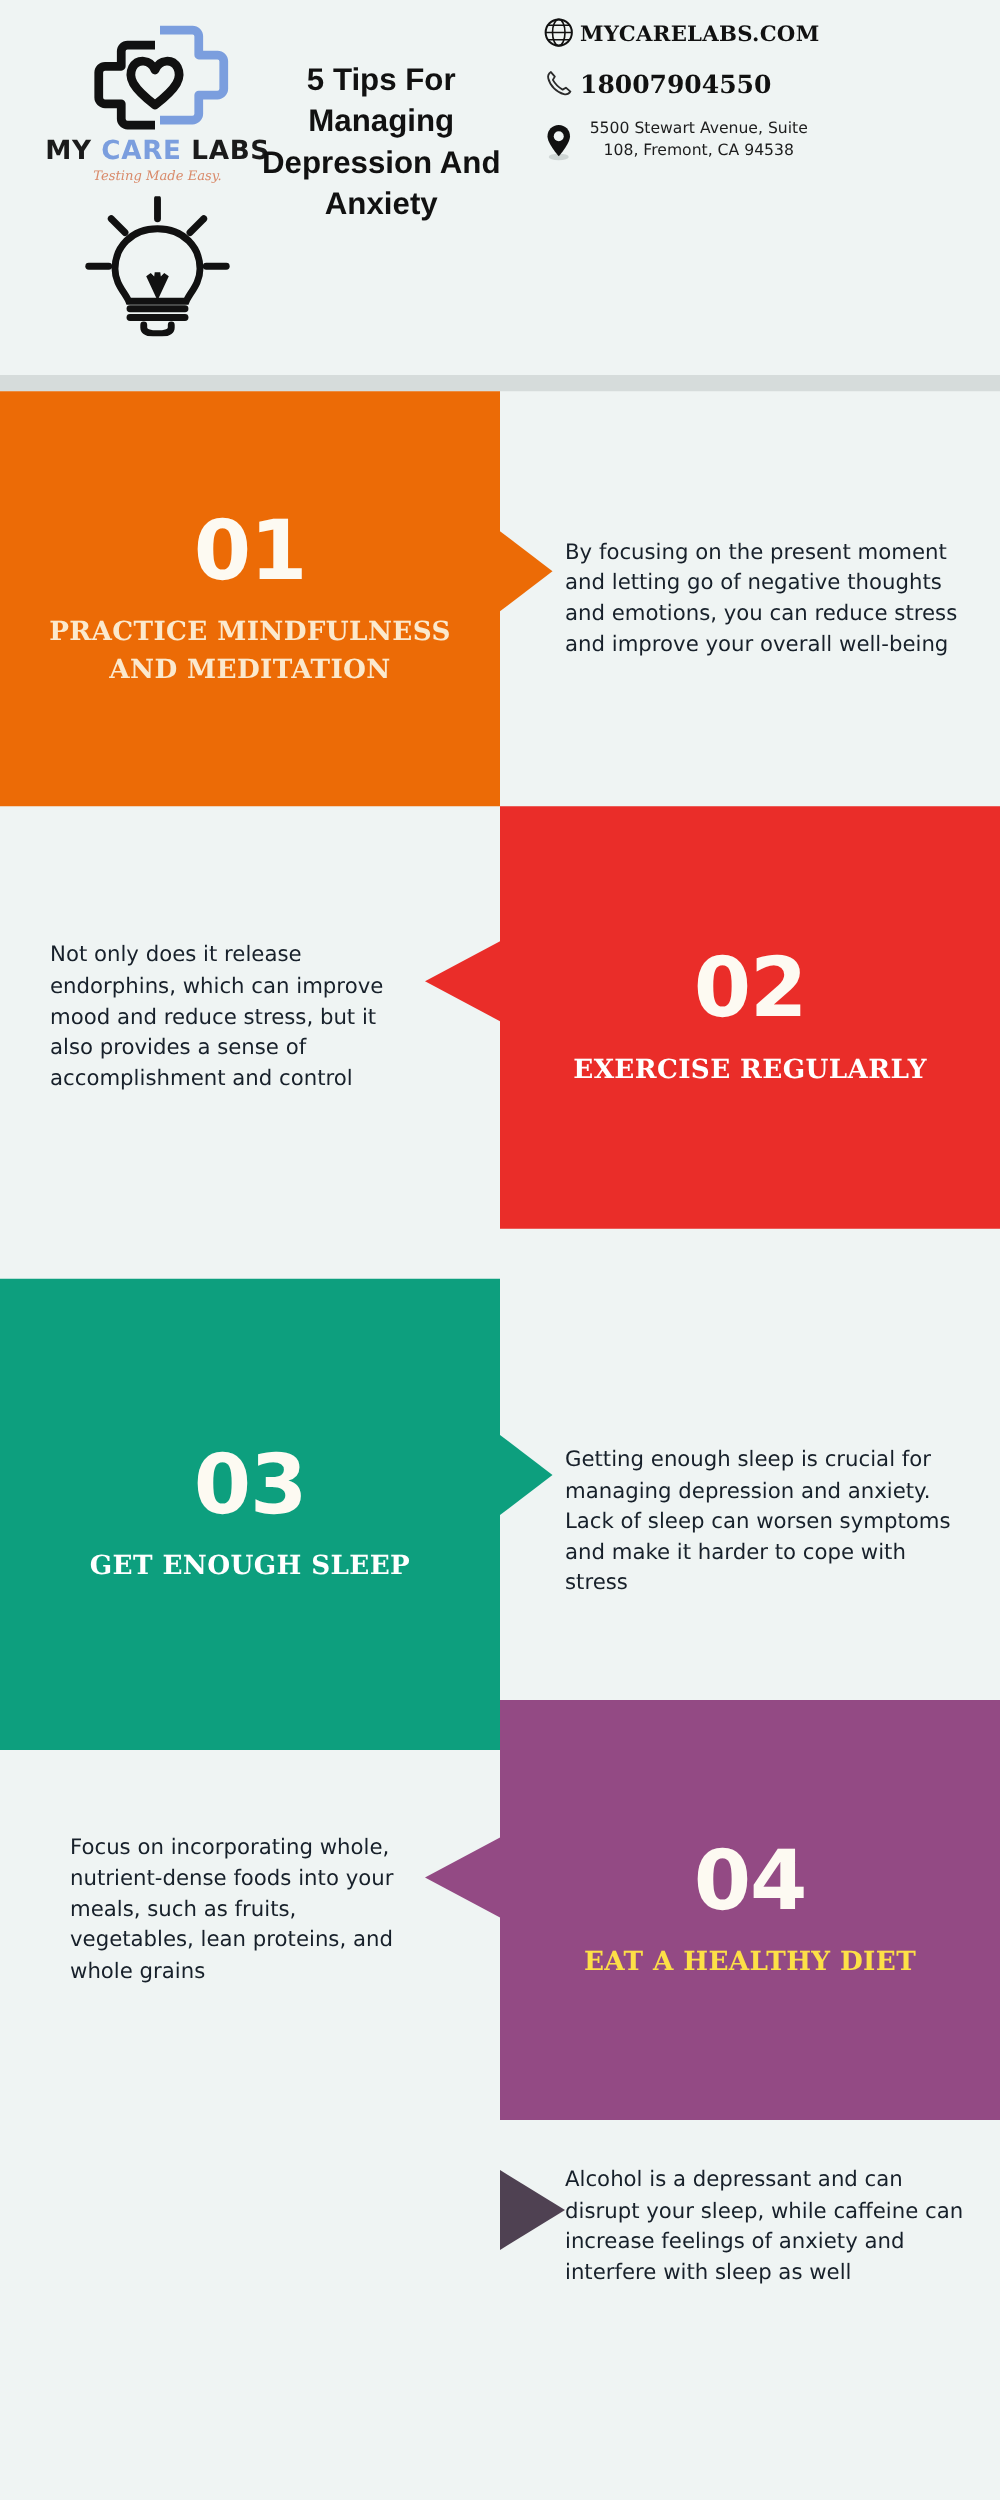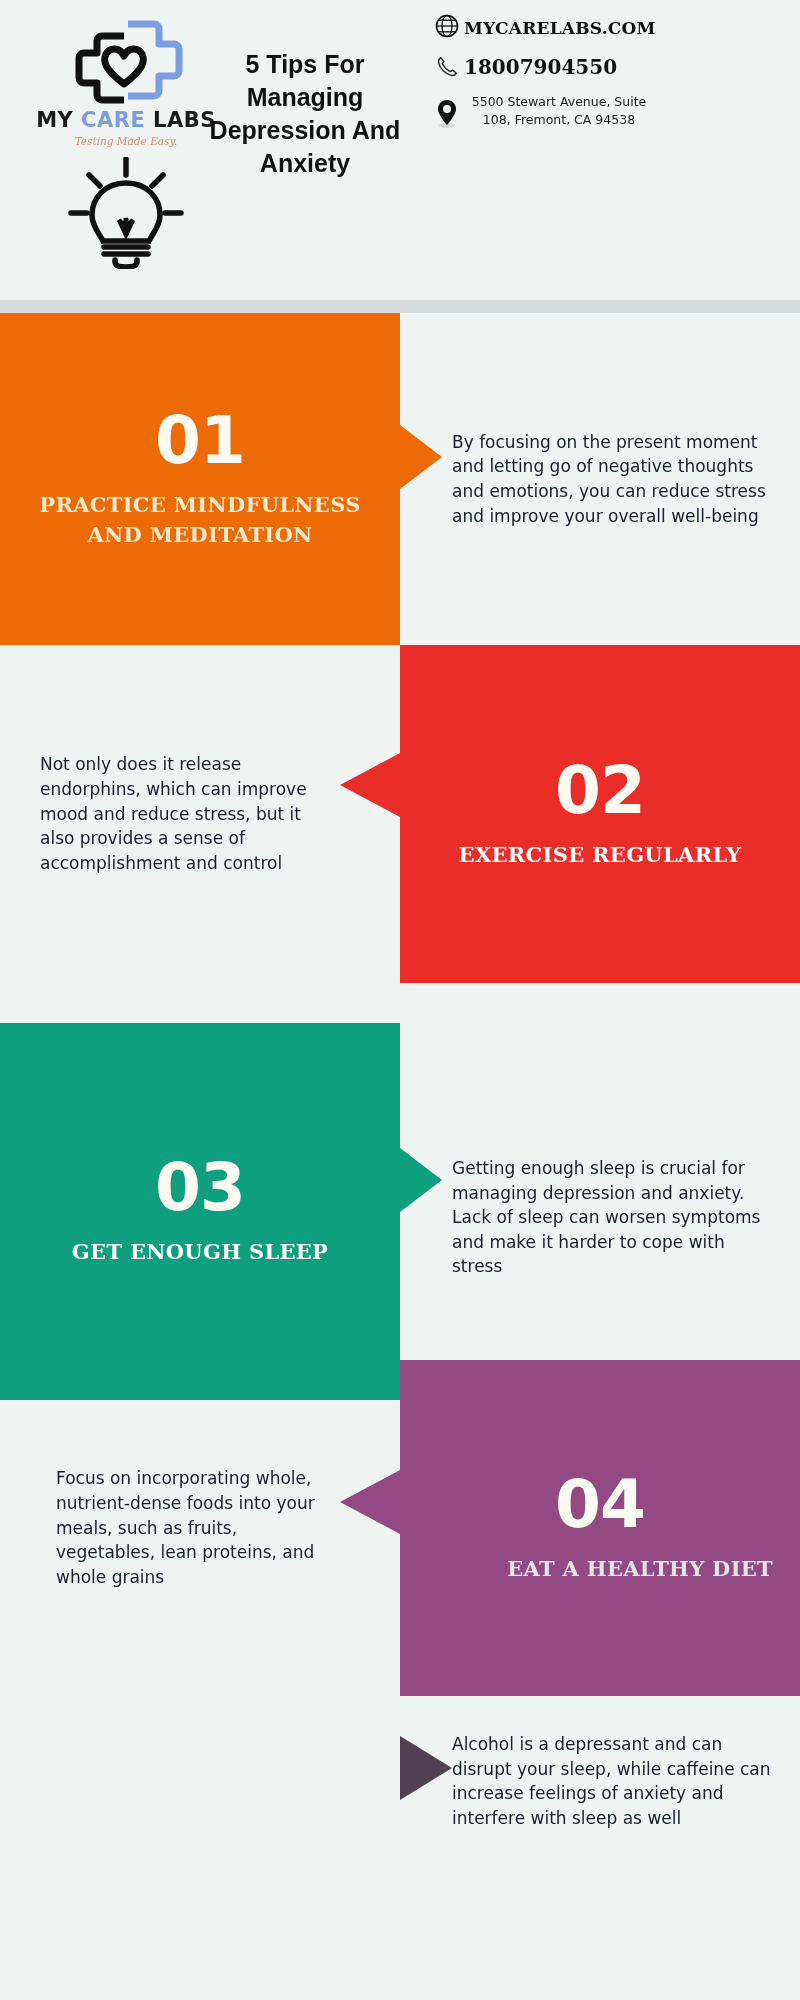--- a/index.html
+++ b/index.html
@@ -60,21 +60,21 @@
   .arrow.left  { left:340px; border-top:32px solid transparent; border-bottom:32px solid transparent; }
 
   
   .s1 .colorpanel { background:#ec6b06; }
   .s1 .lbl { color:#fbe9cd; }
   .s2 .colorpanel { background:#ea2d29; }
   .s2 .lbl { color:#ffffff; }
   .s3 .colorpanel { background:#0d9f7e; }
   .s3 .lbl { color:#ffffff; }
   .s4 .colorpanel { background:#934a84; }
-  .s4 .lbl { color:#e5e5e5;text-align:right; }
+  .s4 .lbl { color:#fde047; }
   .s5 .colorpanel { background:#4f4152; }
   .s5 .lbl { color:#ffffff; }
 </style>
 </head>
 <body>
 
 <div id="infographic">
 
   <div class="header">
 

